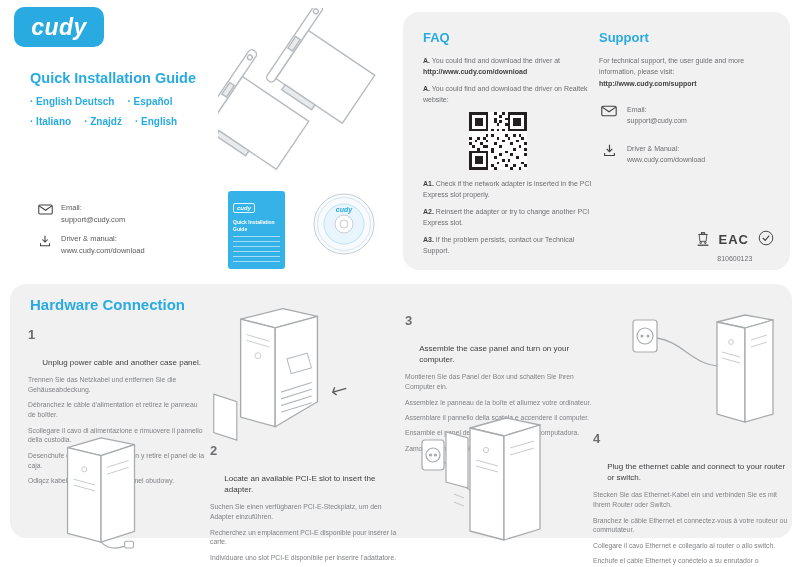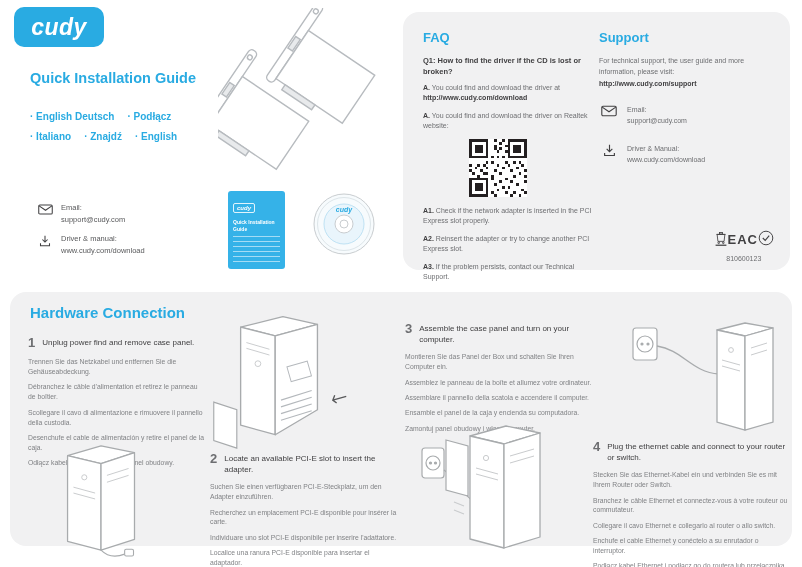--- a/index.html
+++ b/index.html
@@ -5,21 +5,21 @@
   * { margin:0; padding:0; box-sizing:border-box; }
   html,body { background:#ffffff; }
   .page { position:relative; width:802px; height:567px; background:#fff;
           font-family:"Liberation Sans","DejaVu Sans",sans-serif; color:#414042; overflow:hidden; }
 
   
   .logo { position:absolute; left:14px; top:7px; width:90px; height:40px; background:#29abe2;
           border-radius:10px; display:flex; align-items:center; justify-content:center;
           color:#fff; font-weight:bold; font-style:italic; font-size:23px; letter-spacing:.5px; }
   .qig-title { position:absolute; left:30px; top:70px; color:#29abe2; font-size:14.5px; font-weight:bold; }
-  .langs { position:absolute; left:30px; top:111px; color:#29abe2; font-size:10px; font-weight:bold; }
+  .langs { position:absolute; left:30px; top:96px; color:#29abe2; font-size:10px; font-weight:bold; }
   .langs .row { display:flex; margin-bottom:9px; }
   .langs .row span { margin-right:13px; }
 
   .contact { position:absolute; left:36px; top:202px; }
   .c-row { display:flex; margin-bottom:8px; }
   .c-icon { width:18px; margin-right:7px; display:flex; justify-content:center; padding-top:2px; }
   .c-text { font-size:7.5px; color:#58595b; line-height:1.55; }
 
   
   .ill { position:absolute; }
@@ -28,48 +28,48 @@
              border-radius:3px; color:#fff; padding:5px 5px; }
   .b-logo { display:inline-block; font-size:6px; font-weight:bold; font-style:italic;
             border:1px solid rgba(255,255,255,.85); border-radius:2px; padding:0 3px; line-height:8px; }
   .b-title { font-size:5px; font-weight:bold; margin-top:5px; line-height:1.3; }
   .b-line { height:1px; background:rgba(255,255,255,.55); margin-top:4px; }
   #cd-ill { left:312px; top:192px; width:64px; height:64px; }
 
   
   .panel { position:absolute; background:#f1f1f2; border-radius:16px; }
   #faq-panel { left:403px; top:12px; width:387px; height:258px; }
-  #hw-panel  { left:10px; top:292px; width:782px; height:254px; }
+  #hw-panel  { left:10px; top:284px; width:782px; height:254px; }
 
   .panel-title { font-size:13px; font-weight:bold; color:#29abe2; margin-bottom:11px; }
   .faq-col { position:absolute; left:20px; top:18px; width:176px; }
   .sup-col { position:absolute; left:196px; top:18px; width:168px; }
   .q   { font-size:7.5px; font-weight:bold; color:#414042; line-height:1.45; margin-bottom:5px; }
   .ans { font-size:7px; color:#6d6e71; line-height:1.5; margin-bottom:7px; }
   .lab { font-weight:bold; color:#414042; }
   .lnk { font-weight:bold; color:#414042; }
   .qr-wrap { margin:3px 0 9px 46px; width:58px; height:58px; }
 
   .intro { font-size:7px; color:#6d6e71; line-height:1.55; margin-bottom:2px; }
   .sup-link { font-size:7px; font-weight:bold; color:#414042; margin-bottom:4px; }
   .s-row { display:flex; margin-top:17px; }
   .s-icon { width:20px; margin-right:8px; display:flex; justify-content:center; padding-top:1px; }
   .s-text { font-size:7px; color:#6d6e71; line-height:1.6; }
 
   .certs { position:absolute; right:16px; bottom:8px; }
-  .cert-row { display:flex; align-items:center; justify-content:flex-end; }
+  .cert-row { display:flex; align-items:center; gap:9px; justify-content:flex-end; }
   .eac-text { font-size:13px; font-weight:bold; color:#414042; letter-spacing:1px; }
   .serial { font-size:7px; color:#6d6e71; text-align:center; margin-top:5px; }
 
   
   .hw-title { position:absolute; left:20px; top:12px; font-size:15px; font-weight:bold; color:#29abe2; }
   .step { position:absolute; }
   .head { display:flex; margin-bottom:7px; }
   .num { font-size:13px; font-weight:bold; color:#6d6e71; margin-right:7px; line-height:1.1; }
-  .htext { font-size:8px; color:#414042; line-height:1.4; padding-top:1px; }
+  .htext { font-size:8px; color:#414042; line-height:1.4; padding-top:1px;margin-top:28px; }
   .tr { font-size:6.8px; color:#808285; line-height:1.45; margin-bottom:5.5px; }
 
   #step1 { left:18px;  top:44px;  width:178px; }
   #step2 { left:200px; top:160px; width:192px; }
   #step3 { left:395px; top:30px;  width:188px; }
   #step4 { left:583px; top:148px; width:198px; }
 
   #ill-open  { left:195px; top:16px;  width:150px; height:144px; }
   #ill-small { left:45px;  top:142px; width:95px;  height:126px; }
   #ill-panel { left:408px; top:116px; width:140px; height:150px; }
@@ -81,21 +81,21 @@
 <div class="page">
 
   <div class="logo">
     <span>cudy</span>
   </div>
   <div class="qig-title">Quick Installation Guide</div>
 
   <div class="langs">
     <div class="row">
       <span>· English Deutsch</span>
-      <span>· Podłącz</span>
+      <span>· Español</span>
     </div>
     <div class="row">
       <span>· Italiano</span>
       <span>· Znajdź</span>
       <span>· English</span>
     </div>
   </div>
 
   <div class="contact">
     <div class="c-row">
@@ -154,21 +154,20 @@
     <circle cx="32" cy="32" r="20" fill="#e9f5fc" stroke="#bfe2f4" stroke-width="1"></circle>
     <circle cx="32" cy="32" r="9" fill="#ffffff" stroke="#c9cdd0" stroke-width="1"></circle>
     <circle cx="32" cy="32" r="4" fill="#ffffff" stroke="#c9cdd0" stroke-width="1"></circle>
     <text x="32" y="20" font-size="7" font-weight="bold" font-style="italic" fill="#29abe2" text-anchor="middle" font-family="Liberation Sans, sans-serif">cudy</text>
   </svg>
 
   <div class="panel" id="faq-panel">
 
     <div class="faq-col">
       <div class="panel-title">FAQ</div>
-      <p class="q">Q1: How to find the driver if the CD is lost or broken?</p>
       <p class="ans">
         <span class="lab">A.</span>
         <span>You could find and download the driver at</span>
         <span class="lnk">http://www.cudy.com/download</span>
       </p>
       <p class="ans">
         <span class="lab">A.</span>
         <span>You could find and download the driver on Realtek website:</span>
       </p>
       <div class="qr-wrap">
@@ -261,21 +260,21 @@
       <div class="serial">810600123</div>
     </div>
   </div>
 
   <div class="panel" id="hw-panel">
     <div class="hw-title">Hardware Connection</div>
 
     <div class="step" id="step1">
       <div class="head">
         <span class="num">1</span>
-        <span class="htext">Unplug power find and remove case panel.</span>
+        <span class="htext">Unplug power cable and another case panel.</span>
       </div>
       <p class="tr">Trennen Sie das Netzkabel und entfernen Sie die Gehäuseabdeckung.</p>
       <p class="tr">Débranchez le câble d'alimentation et retirez le panneau de boîtier.</p>
       <p class="tr">Scollegare il cavo di alimentazione e rimuovere il pannello della custodia.</p>
       <p class="tr">Desenchufe el cable de alimentación y retire el panel de la caja.</p>
       <p class="tr">Odłącz kabel zasilający i zdejmij panel obudowy.</p>
     </div>
 
     <div class="step" id="step2">
       <div class="head">

